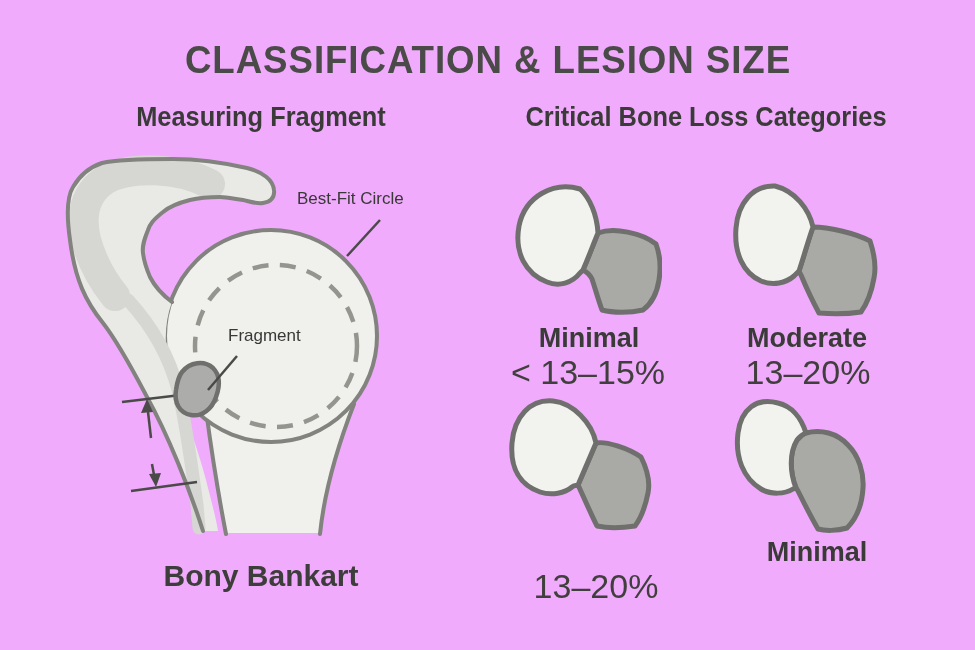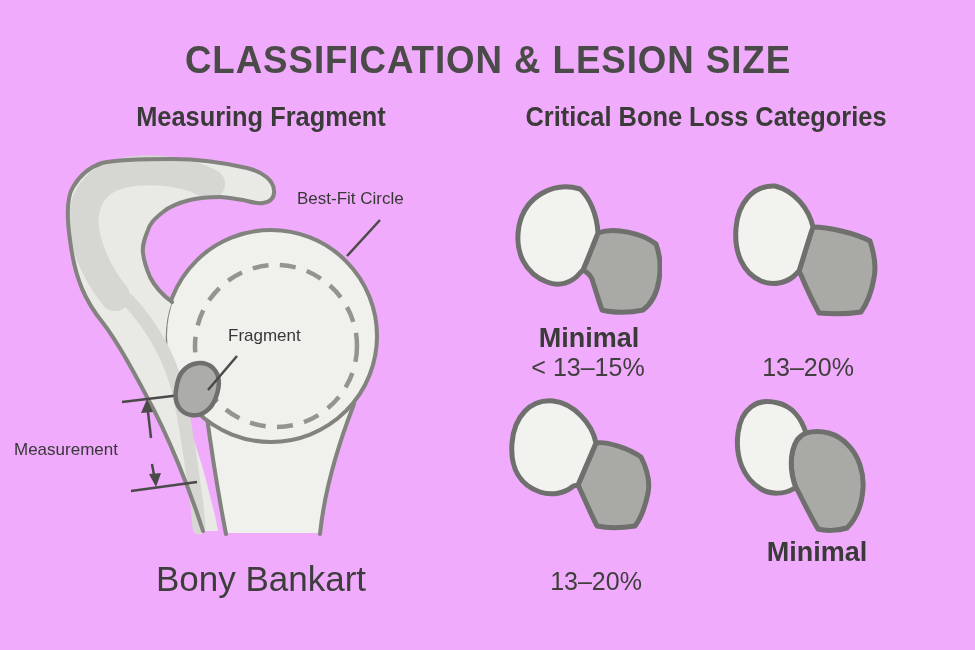--- a/index.html
+++ b/index.html
@@ -18,27 +18,27 @@
     top:102px;transform:translateX(-50%) scaleX(0.94);
     font-size:27px;font-weight:700;color:#3a3a38;white-space:nowrap;
   }
   .heading.left{left:261px;}
   .heading.right{left:706px;}
   .diagram-label{
     font-size:17px;font-weight:400;color:#383836;white-space:nowrap;
   }
   .caption{
     left:261px;top:559px;transform:translateX(-50%);
-    font-size:35px;font-weight:400;color:#3d3d3b;white-space:nowrap;
+    font-size:30px;font-weight:700;color:#3d3d3b;white-space:nowrap;
   }
   .cat-name{
     transform:translateX(-50%);font-size:27px;font-weight:700;color:#3a3a38;white-space:nowrap;
   }
   .cat-range{
-    transform:translateX(-50%);font-size:25px;font-weight:400;color:#403f3d;white-space:nowrap;
+    transform:translateX(-50%);font-size:34px;font-weight:400;color:#403f3d;white-space:nowrap;
   }
   svg{display:block;}
 </style>
 </head>
 <body>
 
 <div class="canvas">
 
   <div class="abs title">CLASSIFICATION &amp; LESION SIZE</div>
 
@@ -114,21 +114,20 @@
     <g stroke="#4a4a48" fill="#4a4a48">
       <path d="M 128,262 L 131,288" stroke-width="2.5" fill="none"></path>
       <path d="M 127,249 L 121,263 L 133,262 Z" stroke="none"></path>
       <path d="M 132,314 L 134,325" stroke-width="2.5" fill="none"></path>
       <path d="M 136,337 L 129,324 L 141,323 Z" stroke="none"></path>
     </g>
   </svg>
 
   <div class="abs diagram-label" style="left:297px;top:189px">Best-Fit Circle</div>
   <div class="abs diagram-label" style="left:228px;top:326px">Fragment</div>
-  <div class="abs diagram-label" style="left:14px;top:440px">Measurement</div>
   <div class="abs caption">Bony Bankart</div>
 
   <svg class="abs" style="left:510px;top:183px" width="152" height="135" viewBox="0 0 152 135">
     <path d="M 88,50 C 104,44 132,50 146,61 C 150,72 151,85 149,97 C 147,110 141,121 133,127
              C 120,130 103,130 92,127 C 88,116 85,105 82,96 C 80,92 77,89 73,87
              C 79,73 83,62 88,50 Z" fill="#a9a9a6" stroke="#6f6f6d" stroke-width="5" stroke-linejoin="round"></path>
     <path d="M 70,6 C 44,-2 15,13 9,43 C 4,70 16,91 37,99 C 49,104 62,100 70,90
              C 71,89 72,88 73,87 C 79,73 83,62 88,50 C 87,32 80,15 70,6 Z" fill="#f2f2ef" stroke="#6f6f6d" stroke-width="5" stroke-linejoin="round"></path>
   </svg>
 
@@ -153,19 +152,20 @@
              C 104,138 92,138 85,136 C 78,124 70,108 65,98 C 64,96 63,95 63,95
              C 57,80 56,60 64,47 C 67,43 70,41 73,40 Z" fill="#a9a9a6" stroke="#6f6f6d" stroke-width="5" stroke-linejoin="round"></path>
     <path d="M 45,10 C 24,4 8,16 5,40 C 2,64 10,85 28,96 C 38,102 52,101 60,96
              C 62,95 63,95 63,95 C 57,80 56,60 64,47 C 67,43 70,41 73,40
              C 68,24 58,13 45,10 Z" fill="#f2f2ef" stroke="#6f6f6d" stroke-width="5" stroke-linejoin="round"></path>
   </svg>
 
   <div class="abs cat-name" style="left:589px;top:323px">Minimal</div>
   <div class="abs cat-range" style="left:588px;top:353px">&lt; 13–15%</div>
 
+  <div class="abs cat-name" style="left:807px;top:323px">Moderate</div>
   <div class="abs cat-range" style="left:808px;top:353px">13–20%</div>
 
   <div class="abs cat-range" style="left:596px;top:567px">13–20%</div>
 
   <div class="abs cat-name" style="left:817px;top:537px">Minimal</div>
 
 </div>
 
 </body></html>

